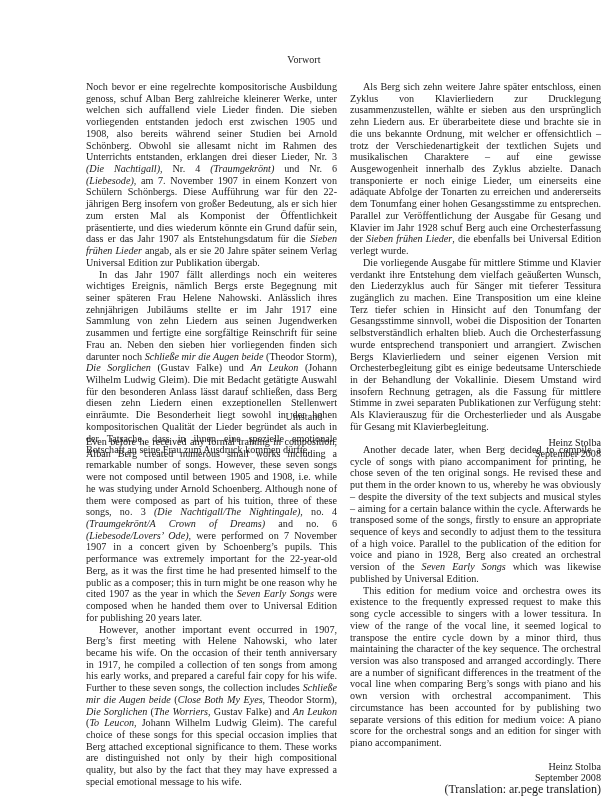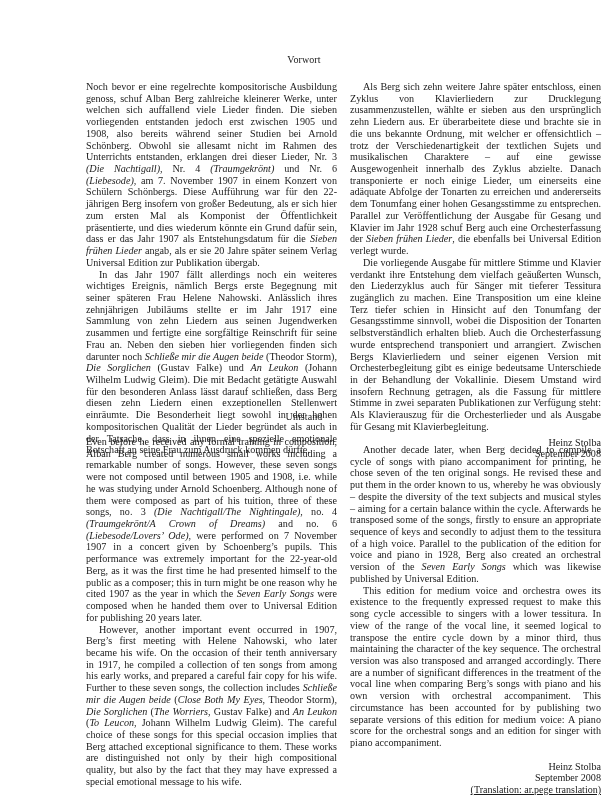--- a/index.html
+++ b/index.html
@@ -7,21 +7,21 @@
          font-family: "Liberation Serif", "DejaVu Serif", serif; color: #1a1a1a; }
   .heading { position: absolute; left: 0; width: 608px; text-align: center;
              font-size: 10px; letter-spacing: 0.1px; }
   .col { position: absolute; width: 251px; font-size: 10.15px; line-height: 11.72px;
          text-align: justify; hyphens: manual; }
   .col p { margin: 0; text-indent: 0; }
   .col p.ind { text-indent: 13px; }
   .col i { font-style: italic; }
   .sig { text-align: right; text-indent: 0; }
   .sig.first { margin-top: 4px; }
-  .trans { text-align: right; font-size: 10px; line-height: 11px; text-decoration: underline; }
+  .trans { text-align: right; font-size: 12px; line-height: 11px; }
   .left { left: 50px; margin-left: 36px; }
   .right { left: 306px; margin-left: 44px; }
 </style>
 </head>
 <body>
 
 <div>
 
   <div class="heading" style="top:54px;">Vorwort</div>
 

